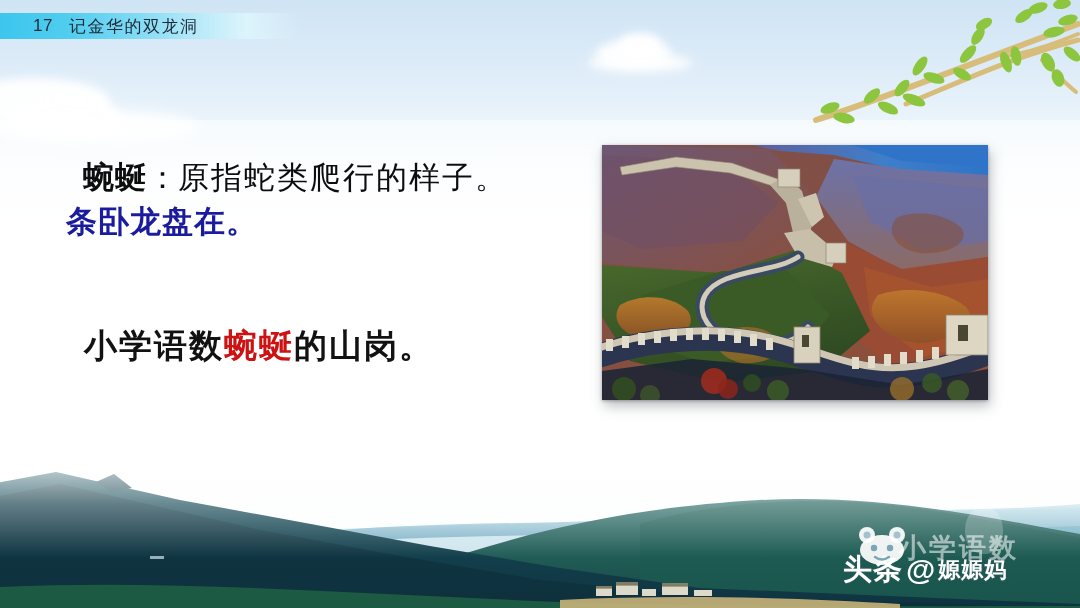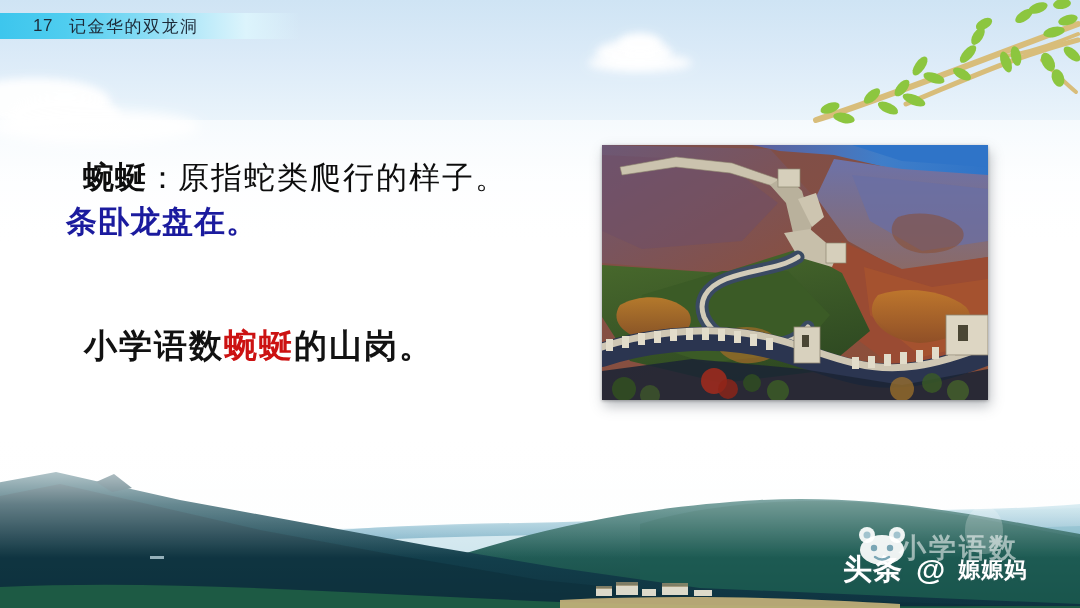--- a/index.html
+++ b/index.html
@@ -142,21 +142,21 @@
     left: 122px; top: -22px;
     width: 38px; height: 48px;
     border-radius: 50% 50% 45% 45%;
     background: rgba(255,255,255,.22);
   }
   #wm-main {
     position: absolute;
     left: 0; top: 22px;
     display: flex;
     align-items: center;
-    gap: 12px;
+    gap: 2px;
     white-space: nowrap;
   }
   #wm-toutiao {
     font-size: 29px;
     font-weight: bold;
     letter-spacing: 1px;
     text-shadow: 0 0 3px rgba(80,100,110,.45);
   }
   #wm-at { font-size: 30px; font-weight: bold; padding: 0 1px; }
   #wm-name {

